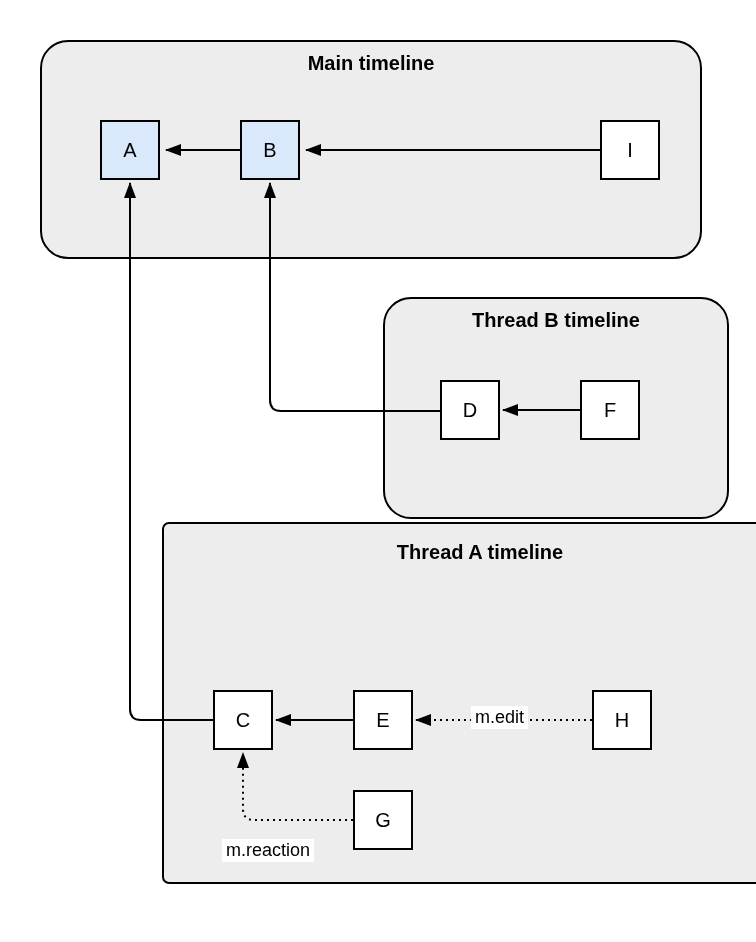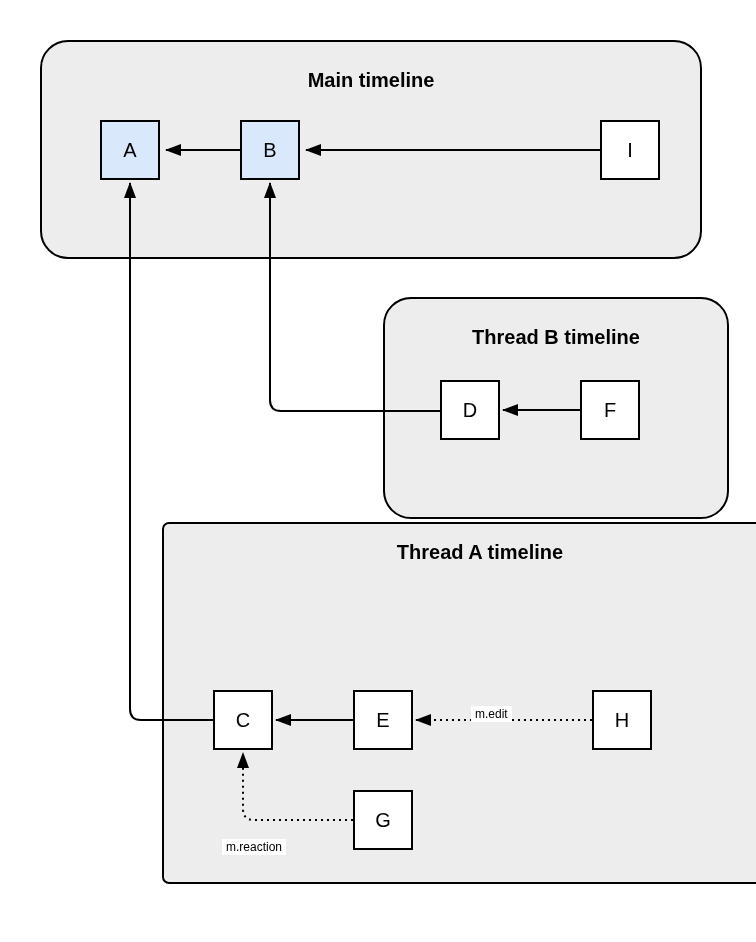--- a/index.html
+++ b/index.html
@@ -17,21 +17,21 @@
     border: 2px solid #000000;
     box-sizing: border-box;
     z-index: 1;
   }
   .container-title {
     display: block;
     text-align: center;
     font-weight: bold;
     font-size: 20px;
     color: #000000;
-    padding-top: 27px;
+    padding-top: 10px;
   }
   #c-main    { left: 40px;  top: 40px;  width: 662px; height: 219px; border-radius: 28px; }
   #c-threadb { left: 383px; top: 297px; width: 346px; height: 222px; border-radius: 28px; }
   #c-threada { left: 162px; top: 522px; width: 636px; height: 362px; border-radius: 7px; }
   #c-threada .container-title { padding-top: 17px; }
 
   svg.edges {
     position: absolute;
     left: 0; top: 0;
     z-index: 2;
@@ -61,21 +61,21 @@
   #n-f { left: 580px; top: 380px; }
   #n-c { left: 213px; top: 690px; }
   #n-e { left: 353px; top: 690px; }
   #n-h { left: 592px; top: 690px; }
   #n-g { left: 353px; top: 790px; }
 
   .edge-label {
     position: absolute;
     z-index: 4;
     background: #ffffff;
-    font-size: 12px;
+    font-size: 18px;
     color: #000000;
     padding: 1px 4px;
     white-space: nowrap;
   }
   #lbl-medit     { left: 471px; top: 706px; }
   #lbl-mreaction { left: 222px; top: 839px; text-align: right; }
 </style>
 </head>
 <body>
 

